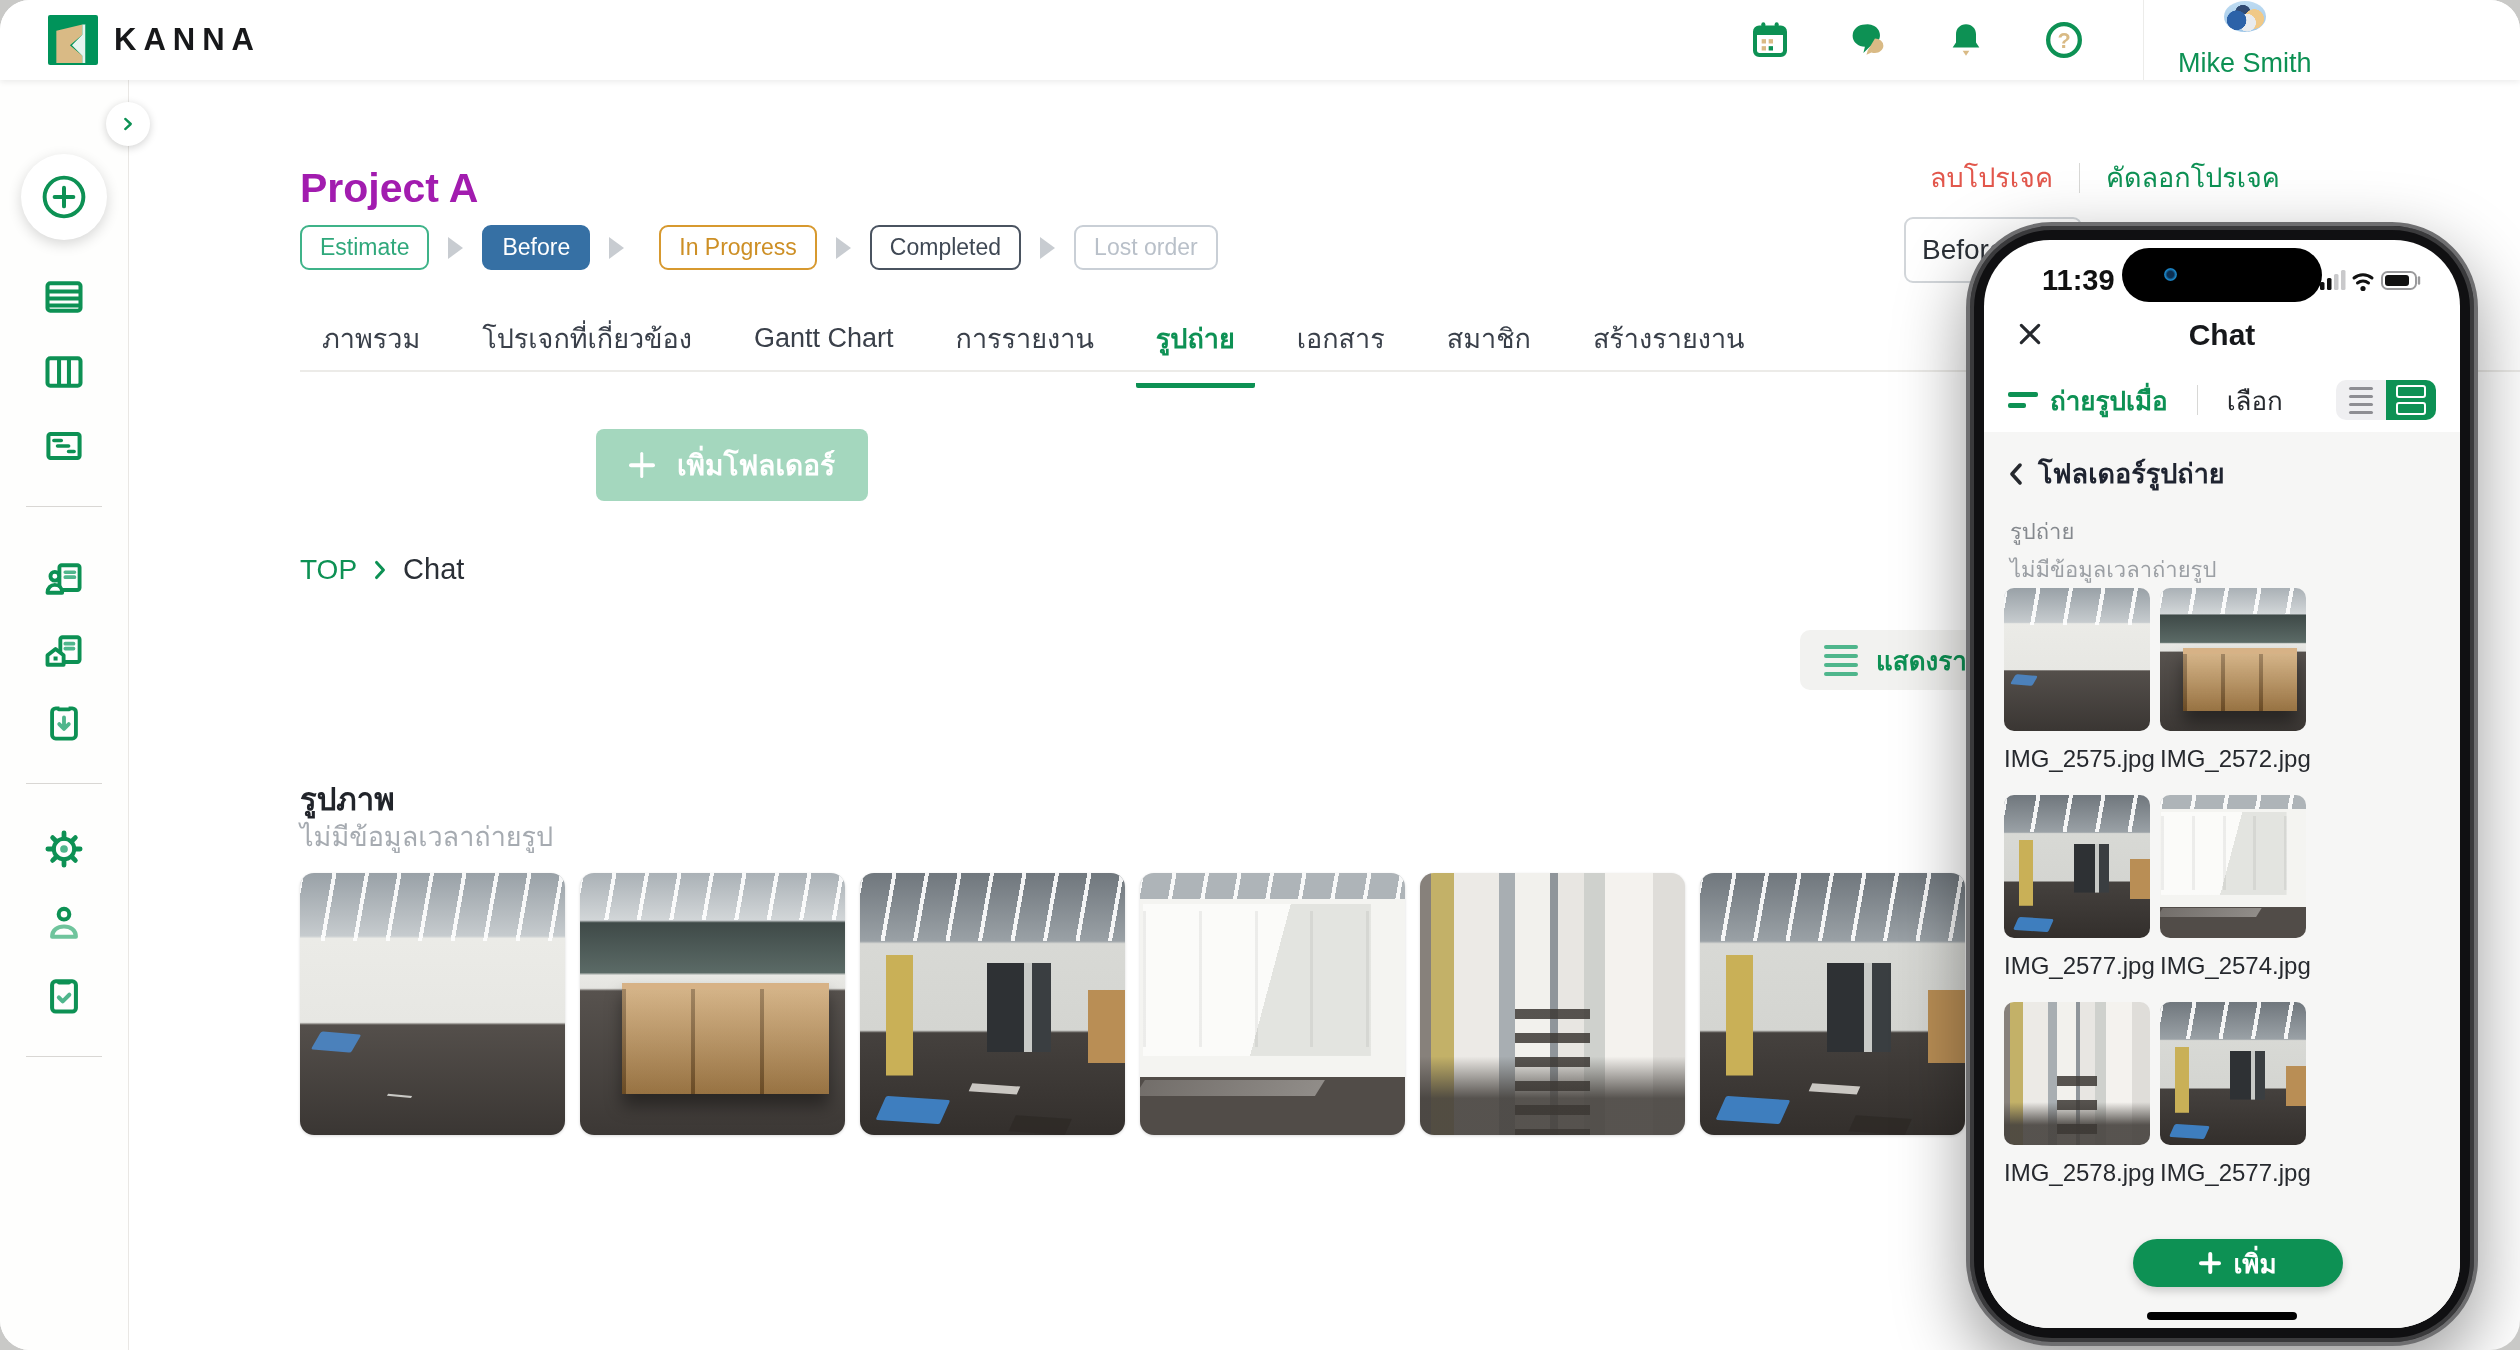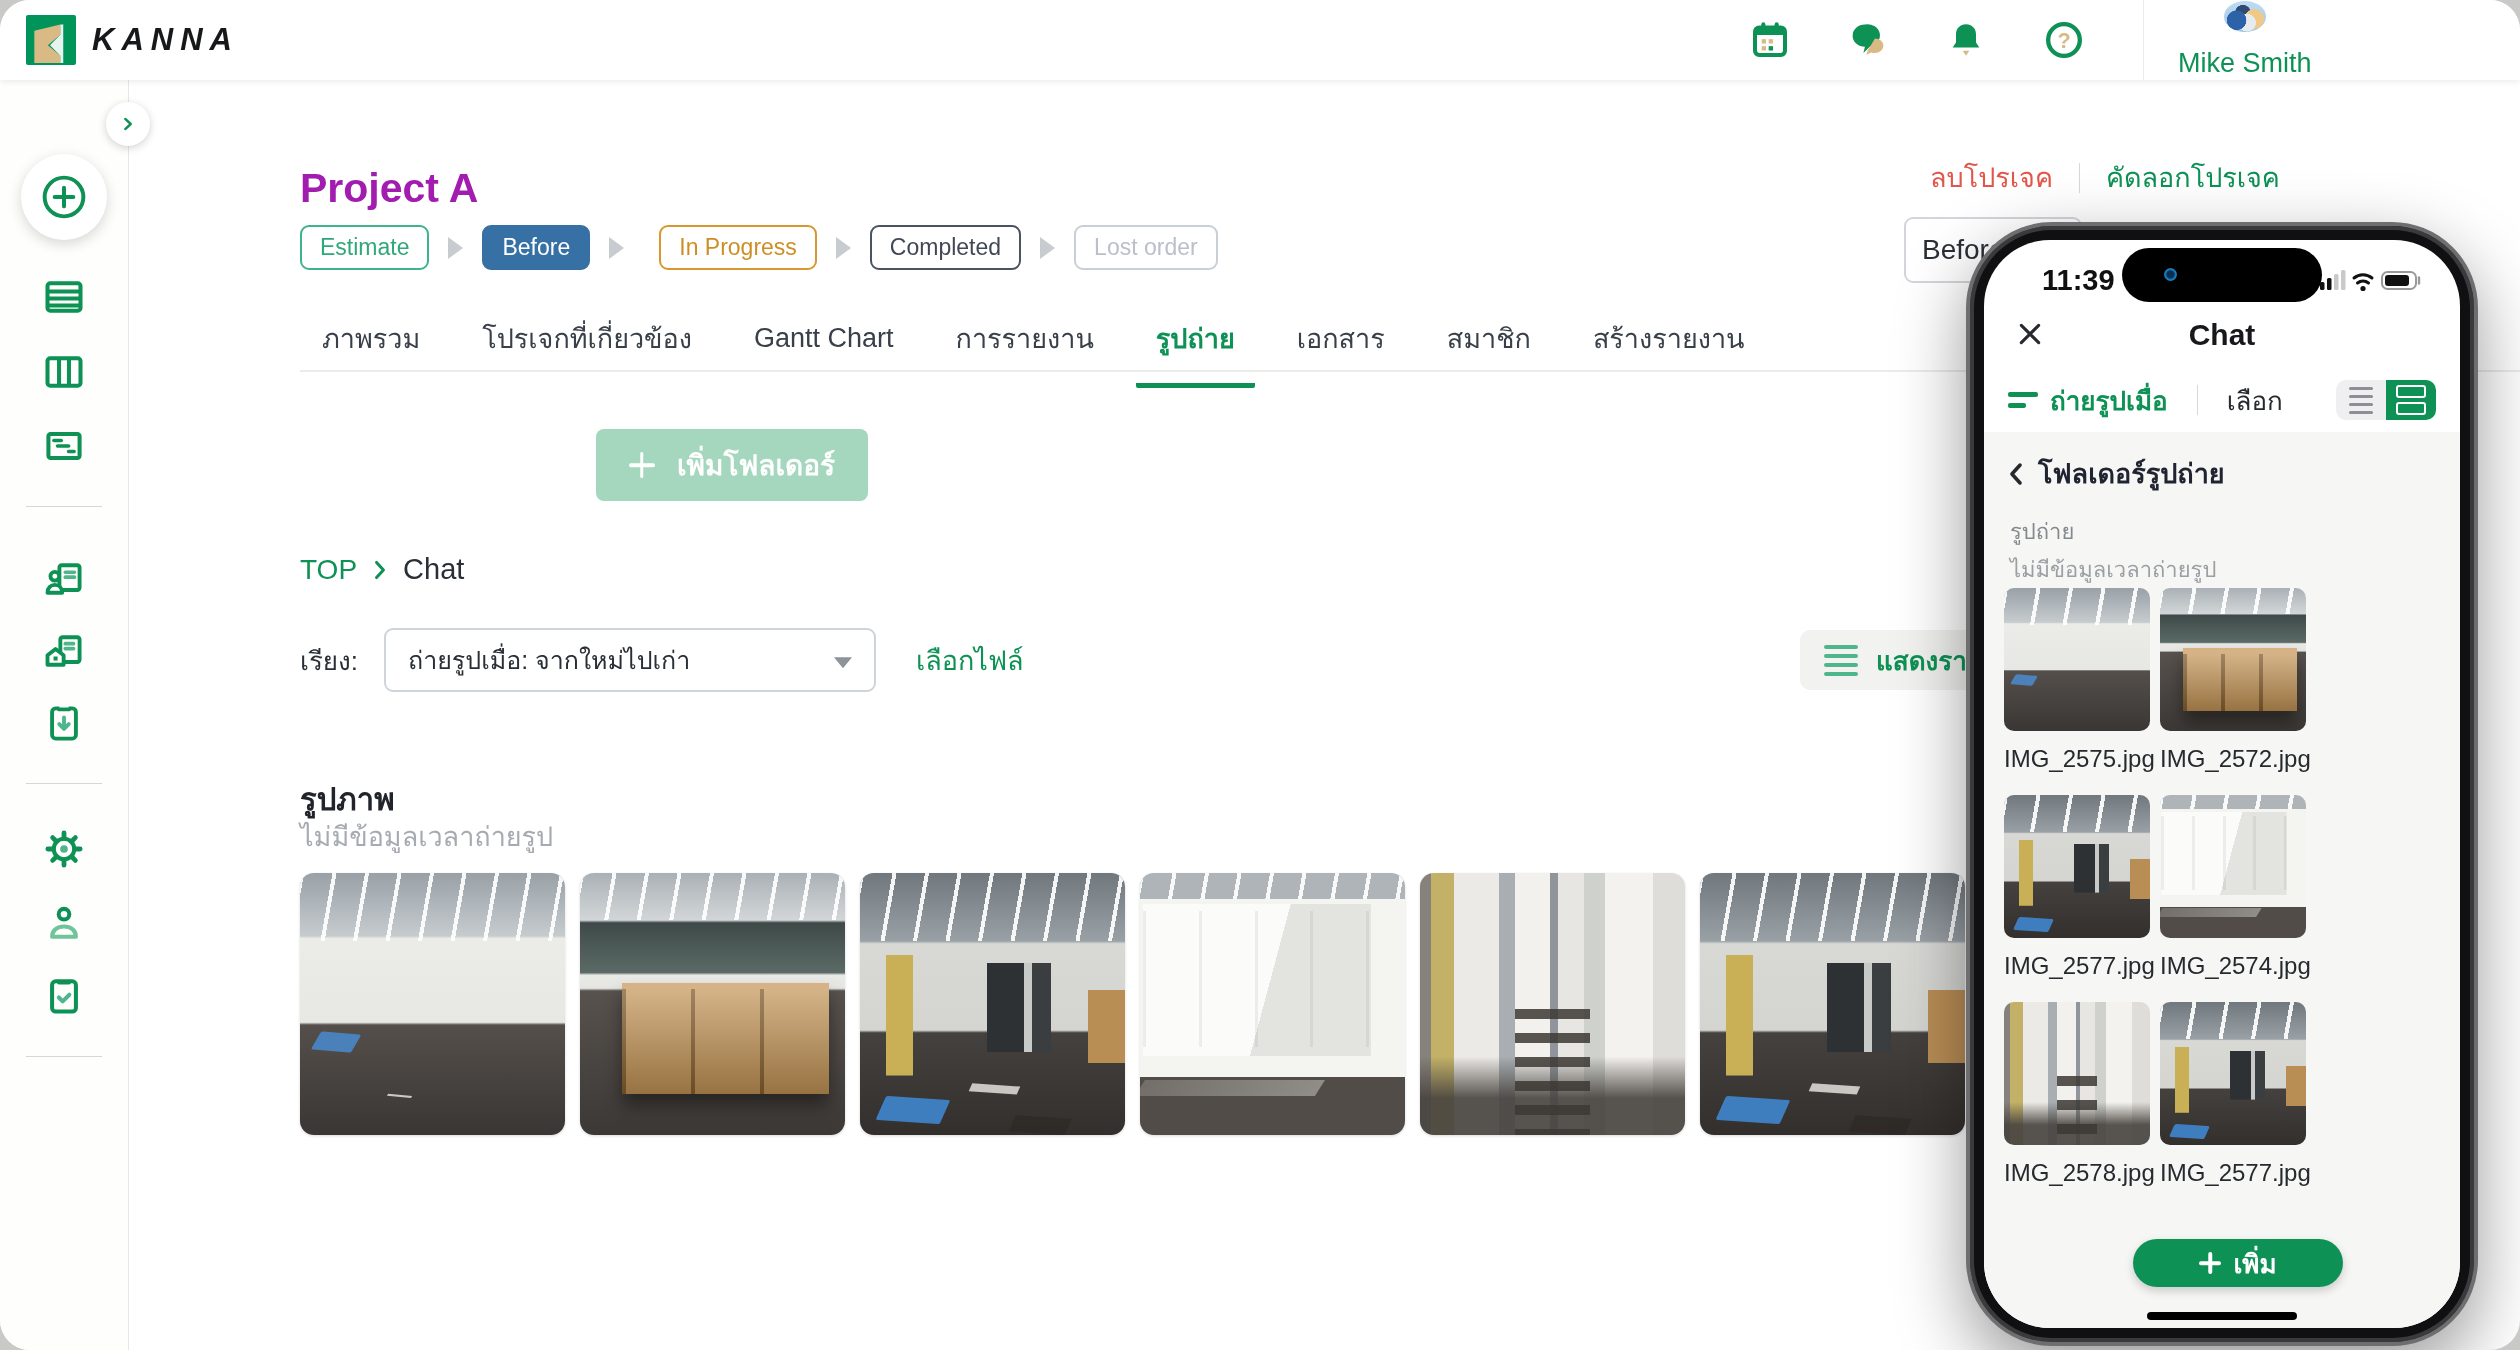--- a/index.html
+++ b/index.html
@@ -7,21 +7,21 @@
     width:2520px;height:1350px;position:relative;
     background:#c9c9c7;
     font-family:"Liberation Sans","DejaVu Sans",sans-serif;
     -webkit-font-smoothing:antialiased;
   }
   .app{position:absolute;inset:0;background:#fff;border-radius:30px;overflow:hidden;}
 
   
   .topbar{position:absolute;top:0;left:0;right:0;height:80px;background:#fff;z-index:60;
     box-shadow:0 2px 6px rgba(0,0,0,.08);display:flex;align-items:center;}
-  .brand{display:flex;align-items:center;gap:16px;margin-left:26px;font-style:italic;}
+  .brand{display:flex;align-items:center;gap:16px;margin-left:48px;}
   .brand-text{font-size:31px;font-weight:800;letter-spacing:7px;color:#17181a;}
   .top-actions{position:absolute;left:1750px;top:0;height:80px;display:flex;align-items:center;gap:58px;}
   .tico{background:none;border:none;padding:0;cursor:pointer;width:40px;height:40px;display:flex;align-items:center;justify-content:center;}
   .topbar-sep{position:absolute;left:2143px;top:0;height:80px;border-left:1px solid #ececea;}
   .user-chip{position:absolute;left:2172px;top:0;height:80px;display:flex;align-items:center;gap:16px;background:none;border:none;cursor:pointer;flex-direction:column;}
   .avatar{width:42px;height:42px;border-radius:50%;display:inline-block;
     background:
       radial-gradient(10px 10px at 30% 62%,#2c62a8 95%,transparent),
       radial-gradient(9px 9px at 55% 70%,#e8ebee 95%,transparent),
       radial-gradient(10px 10px at 72% 58%,#f0c987 95%,transparent),
@@ -374,28 +374,20 @@
   </button>
 
   <div class="breadcrumb">
     <button class="bc-root">TOP</button>
     <svg width="18" height="22" viewBox="0 0 12 16">
       <path d="M3.5 2.5l5 5.5-5 5.5" fill="none" stroke="#0d9154" stroke-width="2.2" stroke-linecap="round" stroke-linejoin="round"></path>
     </svg>
     <span class="bc-cur">Chat</span>
   </div>
 
-  <div class="sort-row">
-    <span class="sort-label">เรียง:</span>
-    <div class="sort-select">
-      <span>ถ่ายรูปเมื่อ: จากใหม่ไปเก่า</span>
-      <span class="caret"></span>
-    </div>
-    <button class="file-link">เลือกไฟล์</button>
-  </div>
 
   <button class="show-list">
     <span class="bars">
         <i></i>
         <i></i>
         <i></i>
         <i></i>
       </span>
     <span>แสดงรายการ</span>
   </button>

